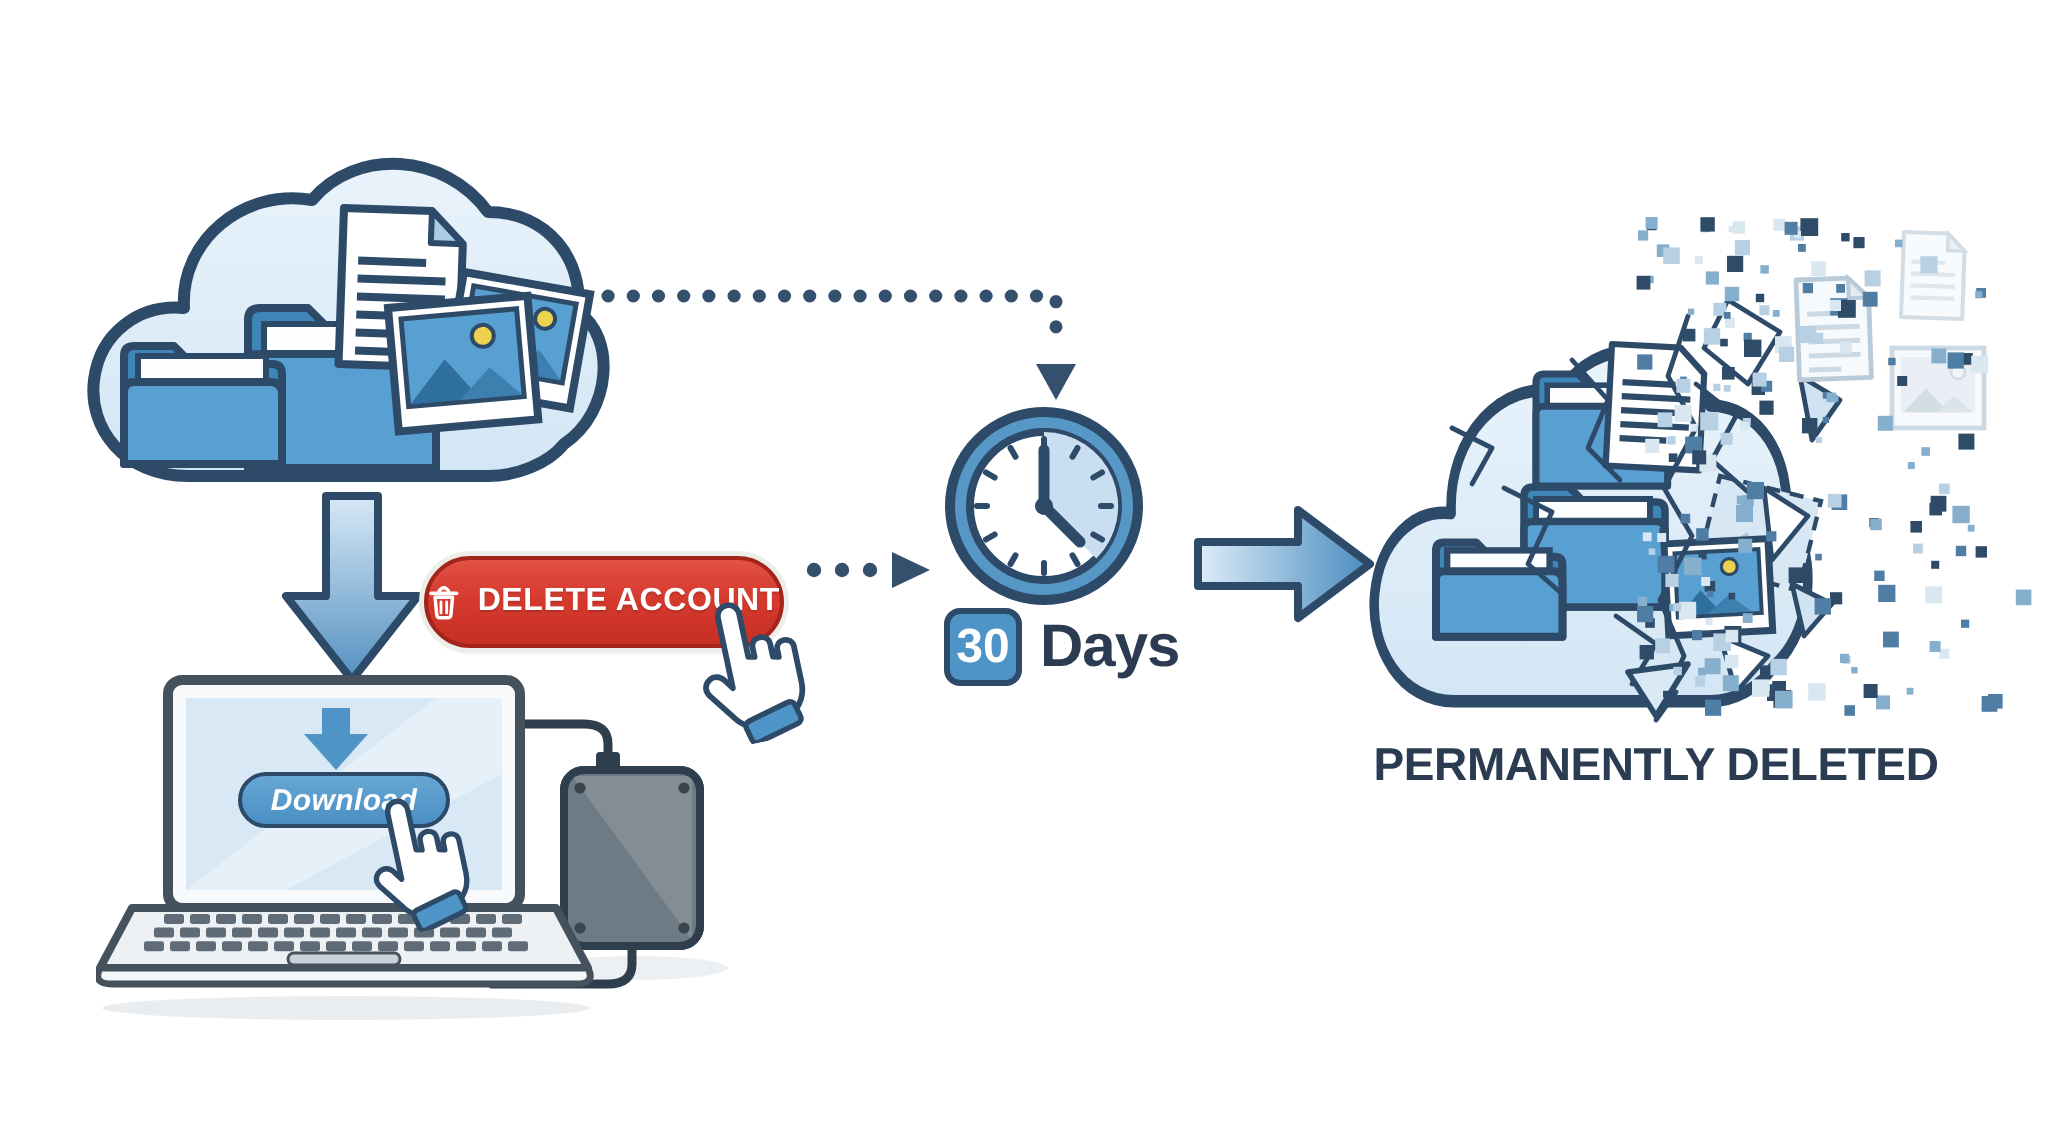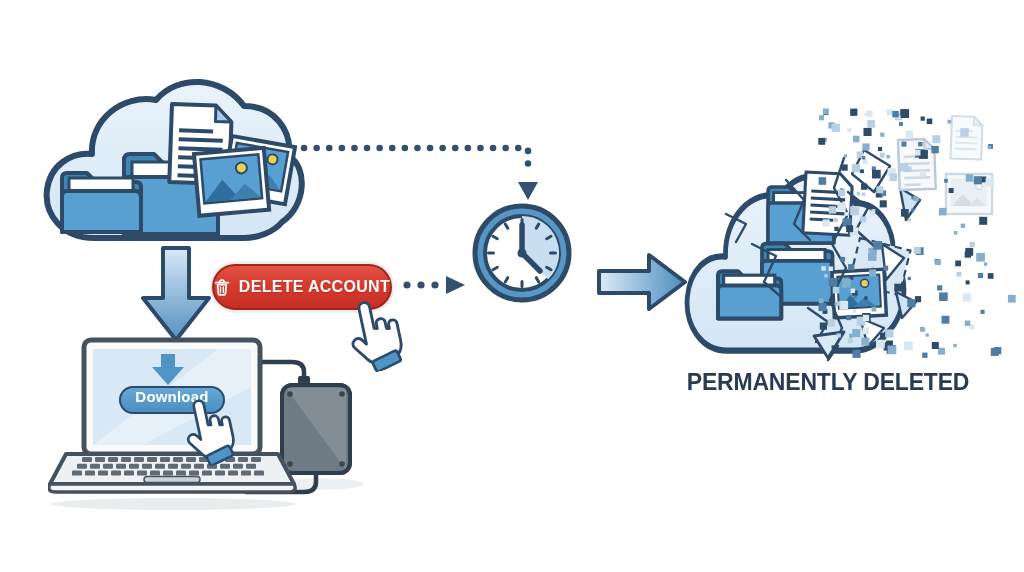--- a/index.html
+++ b/index.html
@@ -6,36 +6,36 @@
   .stage{
     position:relative;width:1024px;height:572px;background:#ffffff;overflow:hidden;
     font-family:"Liberation Sans",sans-serif;
   }
   .abs{position:absolute;}
   .caption{
     font-weight:700;color:#2b3c52;font-size:23px;letter-spacing:-0.2px;
     text-align:center;white-space:nowrap;
   }
   .delete-btn{
-    left:212px;top:264px;width:180px;height:46px;border-radius:24px;
+    left:212px;top:278px;width:180px;height:46px;border-radius:24px;
     background:linear-gradient(180deg,#e25145 0%,#d63a2e 45%,#c72f24 100%);
     border:2.5px solid #a2241b;
     box-shadow:0 0 0 2.5px #ededea, 0 2px 2px rgba(0,0,0,0.12);
     display:flex;align-items:center;justify-content:center;gap:9px;
     box-sizing:border-box;cursor:pointer;
   }
   .delete-btn span{
     color:#ffffff;font-weight:700;font-size:16px;letter-spacing:0.3px;white-space:nowrap;
     text-shadow:0 1px 1px rgba(0,0,0,0.15);
   }
   .download-pill{
     left:119px;top:386px;width:106px;height:28px;border-radius:15px;
     background:linear-gradient(180deg,#66a7d5 0%,#4b8fc2 100%);
     border:2.5px solid #2d4a68;box-sizing:border-box;
-    display:flex;align-items:flex-start;justify-content:center;cursor:pointer;
+    display:flex;align-items:center;justify-content:center;cursor:pointer;font-style:italic;
   }
   .download-pill span{color:#fff;font-weight:700;font-size:15px;letter-spacing:0.2px;}
   .days-row{left:472px;top:304px;display:flex;align-items:center;gap:9px;}
   .days-badge{
     width:39px;height:39px;border-radius:8px;background:#4e94c6;border:3px solid #2d4a68;
     box-sizing:border-box;display:flex;align-items:center;justify-content:center;
     color:#fff;font-weight:700;font-size:24px;
   }
   .days-unit{font-weight:700;font-size:30px;color:#2b3c52;letter-spacing:-0.5px;}
   .hand{transform:rotate(-12deg);}
@@ -158,20 +158,24 @@
         <line x1="27.318275992143505" y1="66.25000000000001" x2="22.988148973221314" y2="68.75000000000001" stroke="#2d4a68" stroke-width="3" stroke-linecap="round"></line>
         <line x1="23.5" y1="52.00000000000001" x2="18.5" y2="52.00000000000001" stroke="#2d4a68" stroke-width="3" stroke-linecap="round"></line>
         <line x1="27.3182759921435" y1="37.75" x2="22.988148973221307" y2="35.25" stroke="#2d4a68" stroke-width="3" stroke-linecap="round"></line>
         <line x1="37.749999999999986" y1="27.318275992143505" x2="35.249999999999986" y2="22.988148973221314" stroke="#2d4a68" stroke-width="3" stroke-linecap="round"></line>
       </g>
     <line x1="52" y1="52" x2="52" y2="24" stroke="#2d4a68" stroke-width="5.5" stroke-linecap="round"></line>
     <line x1="52" y1="52" x2="70" y2="70" stroke="#2d4a68" stroke-width="5.5" stroke-linecap="round"></line>
     <circle cx="52" cy="52" r="4.5" fill="#2d4a68"></circle>
   </svg>
 
+  <div class="abs days-row">
+    <div class="days-badge">30</div>
+    <div class="days-unit">Days</div>
+  </div>
 
 
   <svg class="abs" style="left:597px;top:251px" width="92" height="62" viewBox="0 0 92 62">
     <polygon points="2,20 52,20 52,4 88,31 52,58 52,42 2,42" fill="url(#gradRight)" stroke="#2d4a68" stroke-width="4" stroke-linejoin="round"></polygon>
   </svg>
 
   <svg class="abs" style="left:668px;top:96px" width="352" height="276" viewBox="0 0 352 276">
     <path transform="translate(10,62) scale(0.85,1.12)" d="M58 172 C26 172 8 148 11 124 C14 100 34 86 56 88 C54 54 86 28 120 34 C142 8 186 10 208 40 C238 40 256 64 253 90 C272 102 270 140 246 156 C238 166 222 172 208 172 Z" fill="url(#cloudGrad)" stroke="#2d4a68" stroke-width="5.6" stroke-linejoin="round"></path>
 
     <g transform="translate(100,84) scale(0.7)">

